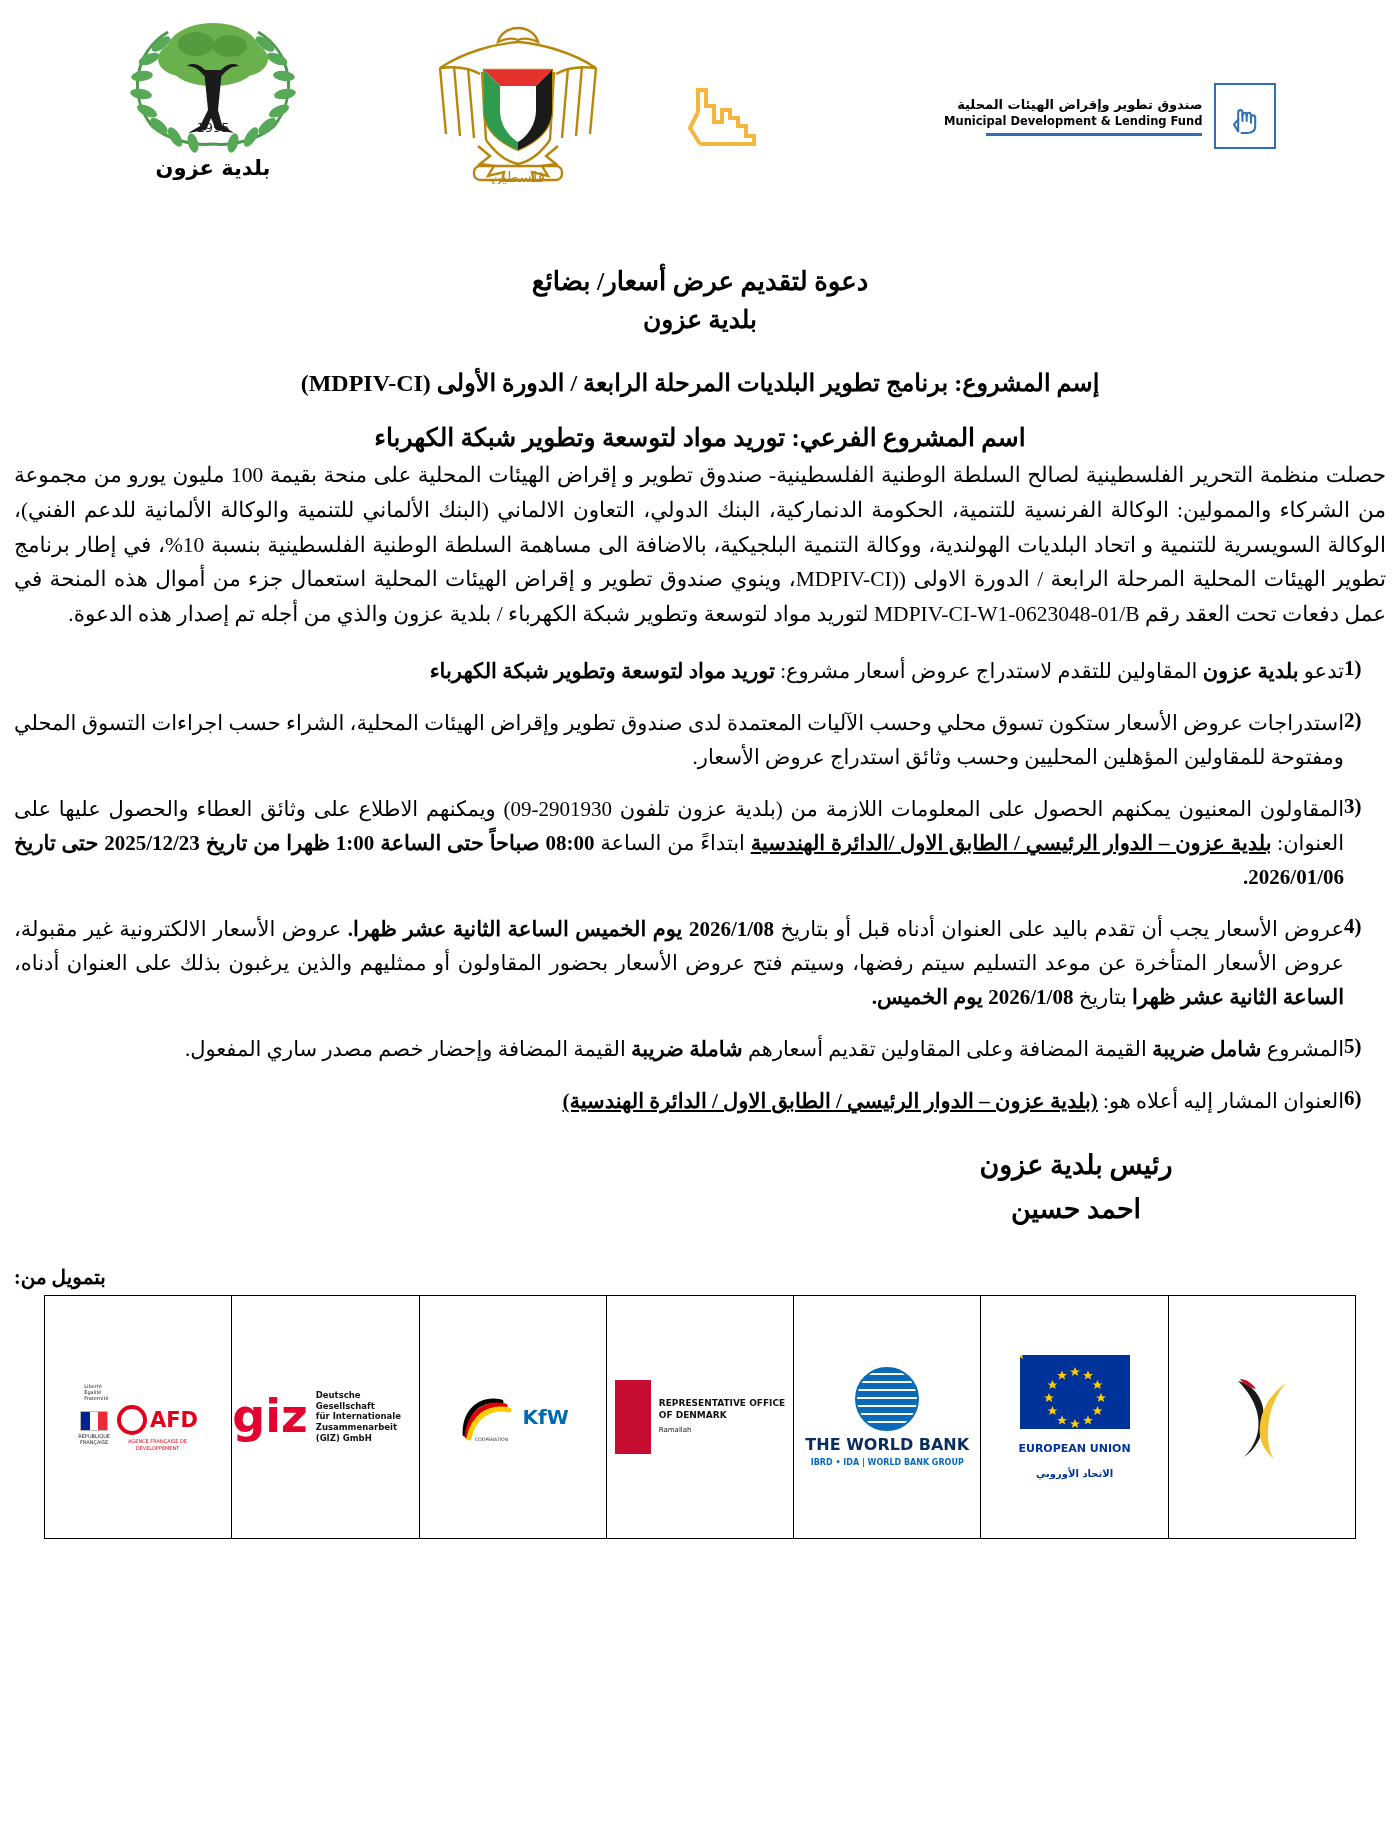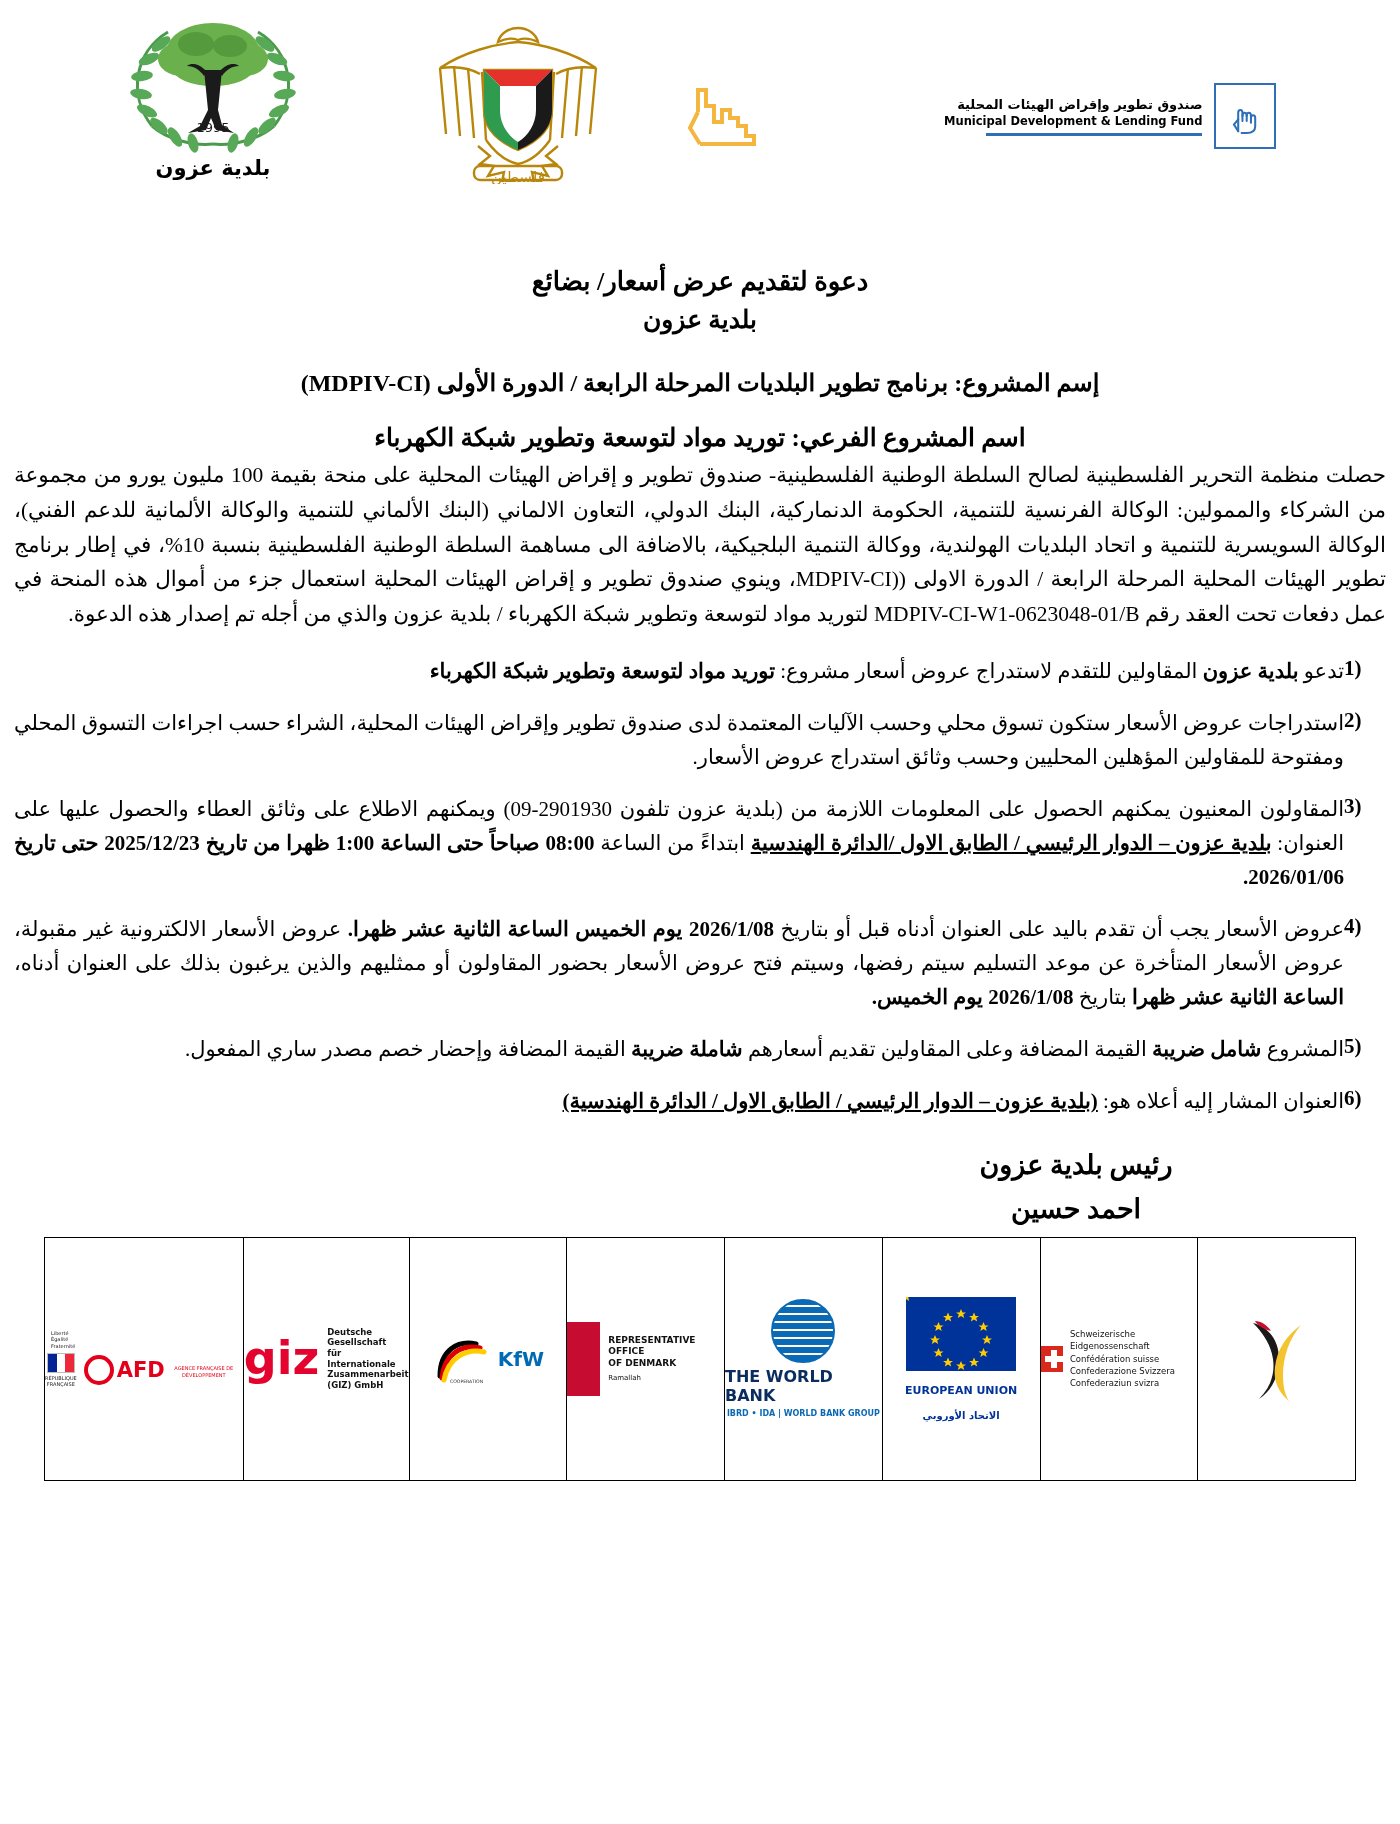--- a/index.html
+++ b/index.html
@@ -244,37 +244,38 @@
           <div class="num">6)</div>
           <div class="itxt"><span>العنوان المشار إليه أعلاه هو: </span><span class="u" style="font-weight: bold;">(بلدية عزون – الدوار الرئيسي / الطابق الاول / الدائرة الهندسية)</span></div>
         </li>
       </ol>
 
     <div class="sign">
       <div>رئيس بلدية عزون</div>
       <div>احمد حسين</div>
     </div>
 
+    <div class="funded">بتمويل من:</div>
   </div>
 
   <div class="donors">
 
     <div class="donor">
       <div style="display:flex;flex-direction:column;align-items:center;gap:4px;">
         <div class="tiny" style="align-self:flex-start;margin-left:6px;">Liberté<br>Égalité<br>Fraternité</div>
         <div class="afd">
           <div style="display:flex;flex-direction:column;align-items:center;">
             <div class="fr-flag">
               <i style="background:#002395"></i>
                 <i style="background:#fff"></i>
                 <i style="background:#ed2939"></i>
             </div>
             <div class="tiny" style="text-align:center;margin-top:2px;">RÉPUBLIQUE<br>FRANÇAISE</div>
           </div>
-          <div style="display:flex;align-items:center;">
+          <div style="display:flex;flex-direction:column;align-items:center;">
             <div style="display:flex;align-items:center;gap:3px;">
               <div class="afd-ring"></div>
               <span style="font-family:'DejaVu Sans',sans-serif;font-weight:bold;font-size:21px;color:#e2001a;">AFD</span>
             </div>
             <div class="tiny" style="color:#e2001a;margin-top:3px;text-align:center;width:78px;">AGENCE FRANÇAISE DE DÉVELOPPEMENT</div>
           </div>
         </div>
       </div>
     </div>
 
@@ -340,28 +341,20 @@
               <use href="#s" x="32.5" y="30"></use>
                 <use href="#s" x="42" y="20.5"></use>
             </g>
           </svg>
         </div>
         <div class="eu-txt">EUROPEAN UNION</div>
         <div class="eu-txt" style="font-size:10px;">الاتحاد الأوروبي</div>
       </div>
     </div>
 
-    <div class="donor">
-      <div style="display:flex;align-items:center;gap:7px;">
-        <div class="ch-cross"></div>
-        <div class="ch-txt">
-          Schweizerische Eidgenossenschaft<br>Confédération suisse<br>Confederazione Svizzera<br>Confederaziun svizra
-        </div>
-      </div>
-    </div>
 
     <div class="donor">
       <svg class="belg" viewBox="0 0 64 92" aria-hidden="true">
         <path d="M8 10 C24 14 34 28 34 46 C34 64 26 78 14 86 C26 74 30 60 28 46 C26 32 18 20 8 10 Z" fill="#1a1a1a"></path>
         <path d="M56 12 C44 26 38 44 38 62 C38 74 40 82 44 88 C34 80 28 68 30 54 C32 36 42 22 56 12 Z" fill="#f4c430"></path>
         <path d="M10 8 C16 8 22 12 26 18 C18 16 12 12 10 8 Z" fill="#c8102e"></path>
       </svg>
     </div>
   </div>
 </div>

